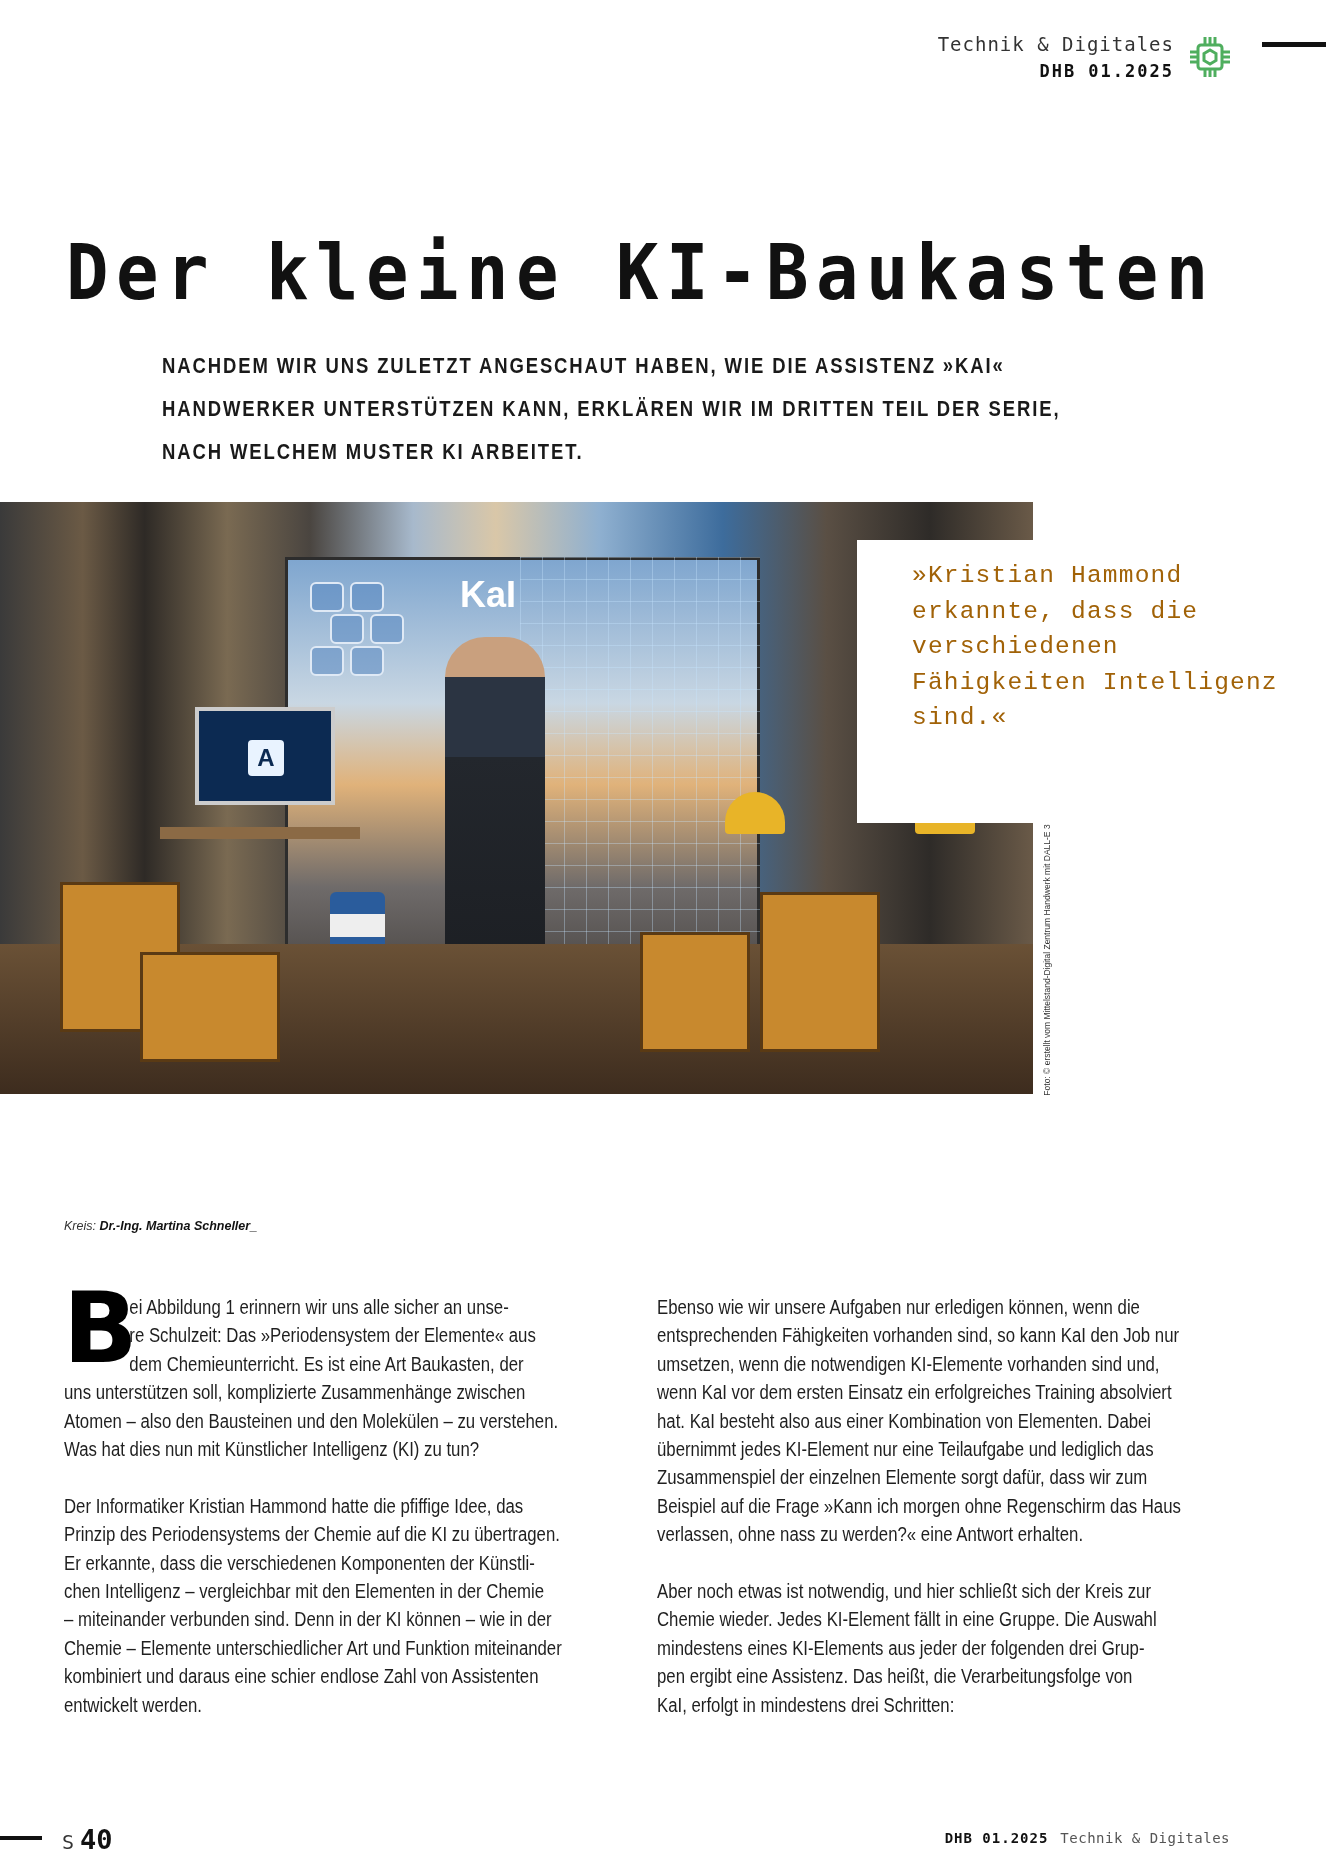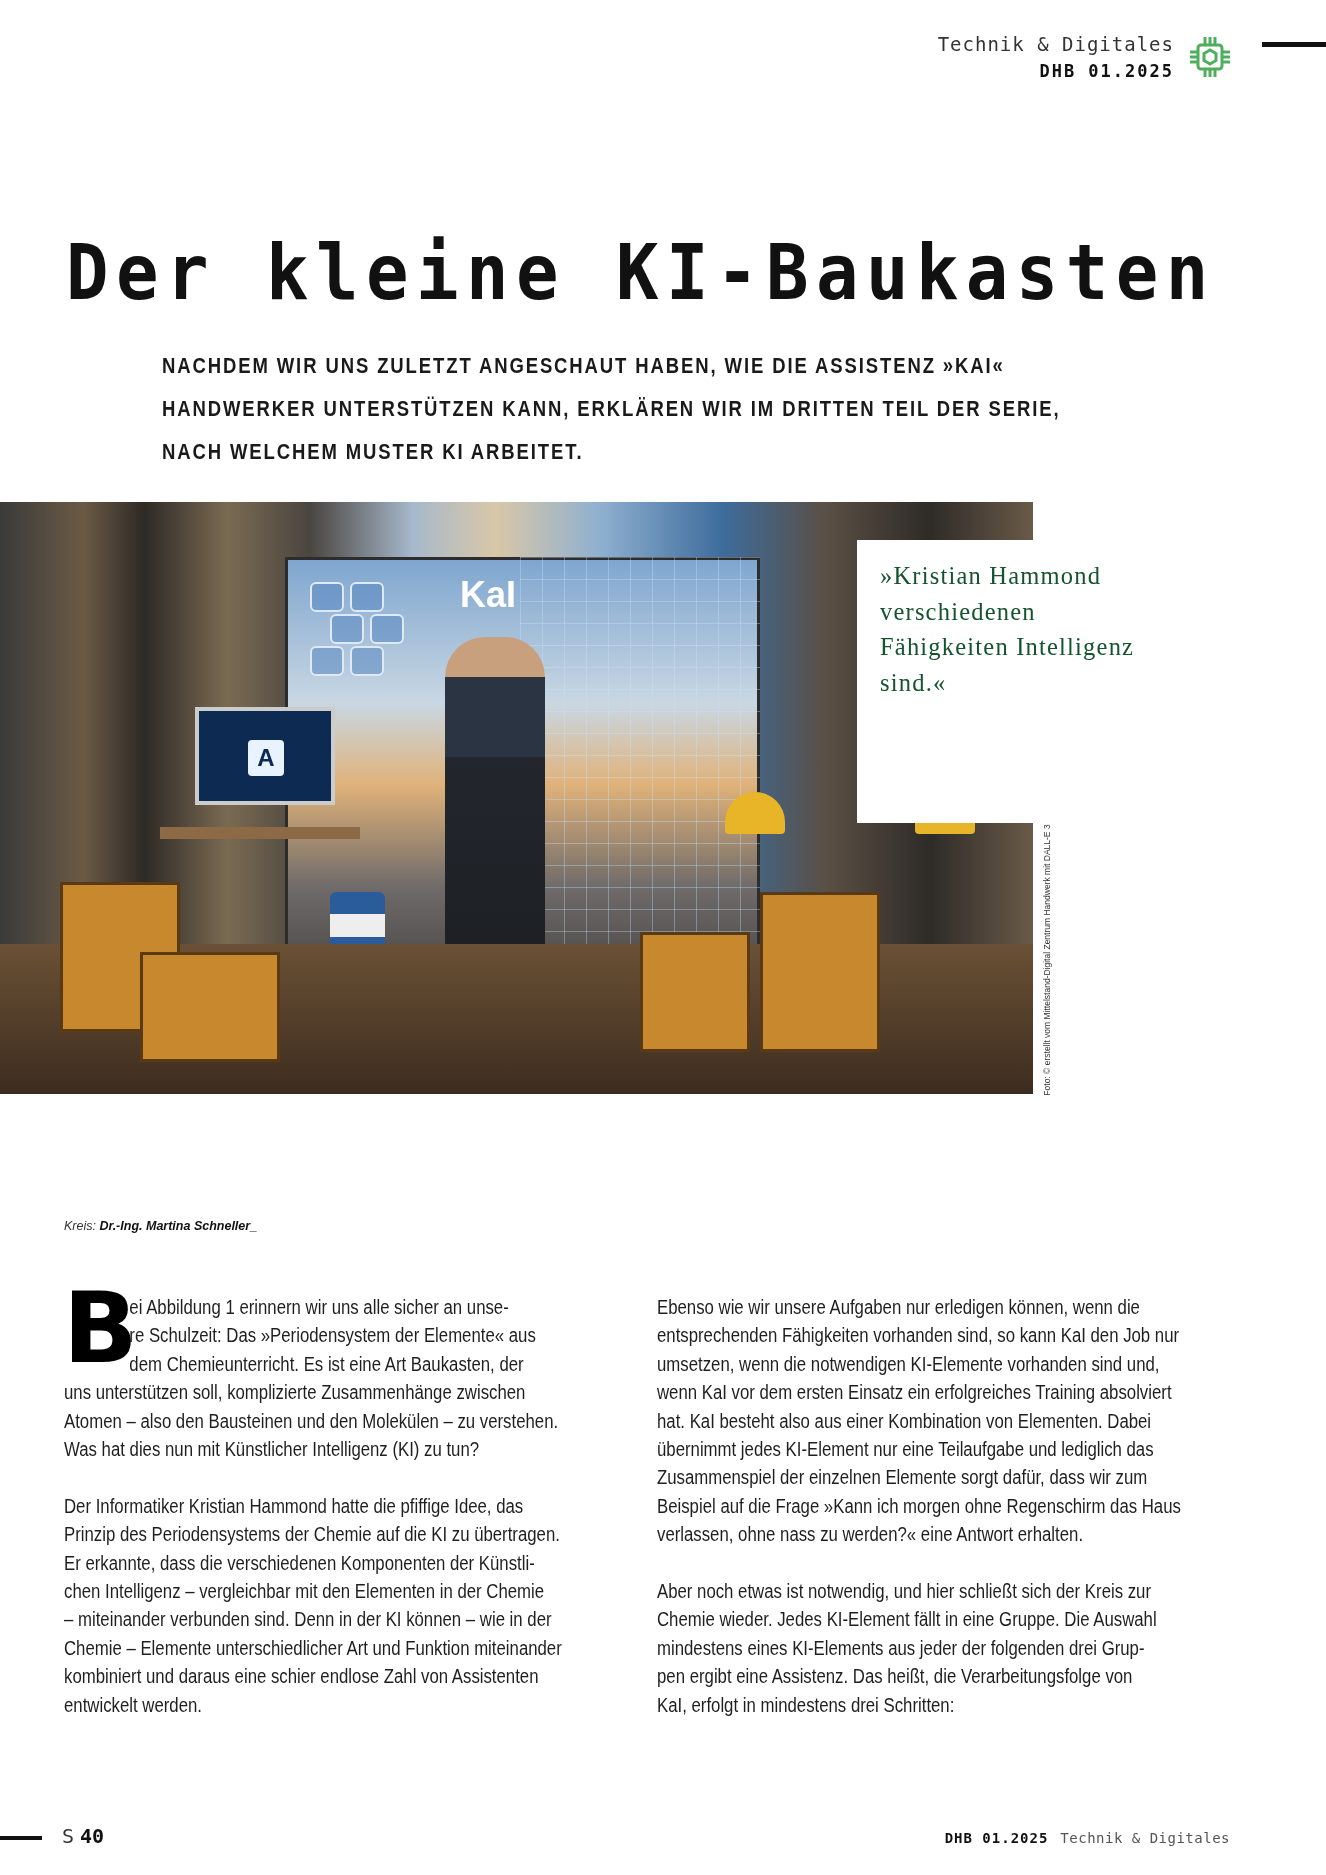--- a/index.html
+++ b/index.html
@@ -42,38 +42,38 @@
   .photo .box { position: absolute; background: #c8892e; border: 3px solid #5a3a14; }
   .photo .helmet { position: absolute; width: 60px; height: 42px; background: #e8b428; border-radius: 30px 30px 4px 4px; }
   .photo .barrel { position: absolute; left: 330px; top: 390px; width: 55px; height: 75px;
     background: linear-gradient(180deg,#2a5c9c 0,#2a5c9c 30%,#eeeeee 30%,#eeeeee 60%,#2a5c9c 60%); border-radius: 6px; }
 
   .credit { position: absolute; left: 1033px; top: 826px; width: 28px; height: 268px; }
   .credit span { position: absolute; left: 14px; top: 134px; transform: translate(-50%,-50%) rotate(-90deg);
     white-space: nowrap; font-family: "Liberation Sans", sans-serif; font-size: 8.5px; color: #333; }
 
   .quote-box { position: absolute; left: 857px; top: 540px; width: 388px; height: 283px; background: #ffffff; padding: 18px 0 0 23px; }
-  .quote { font-family: Liberation Serif, serif; font-size: 24.5px; line-height: 35.5px; color: #14532d; letter-spacing: 1.2px; }
+  .quote { font-family: Liberation Mono, monospace; font-size: 24.5px; line-height: 35.5px; color: #a16207; letter-spacing: 1.2px; margin-left: 32px; }
   .quote div { white-space: nowrap; }
 
   .byline { position: absolute; left: 64px; top: 1219px; font-family: "Liberation Sans", sans-serif; font-style: italic; font-size: 12.5px; color: #333; }
   .byline b { color: #111; margin-top: 26px; }
 
   .col { position: absolute; top: 1293px; font-family: "Liberation Sans", sans-serif; font-size: 19.5px; line-height: 28.4px; color: #1f1f1f;
     transform: scaleX(0.86); transform-origin: left; }
   .col div.l { white-space: nowrap; }
   .col .gap { height: 28.4px; }
   .col-left { left: 64px; width: 675px; }
   .col-right { left: 657px; width: 675px; }
   .dropcap { position: absolute; left: 63px; top: 1280px; font-family: "DejaVu Sans", sans-serif; font-weight: bold; font-size: 98px; line-height: 96px; color: #000; }
   .indent { padding-left: 76px; }
 
   .foot-rule { position: absolute; left: 0; top: 1836px; width: 42px; height: 4px; background: #111; }
   .foot-page { position: absolute; left: 62px; top: 1824px; font-family: "DejaVu Sans Mono", monospace; font-size: 20px; color: #333; }
-  .foot-page b { font-size: 20px; color: #111; margin-left: 6px; }
+  .foot-page b { font-size: 27px; color: #111; margin-left: 6px; }
   .foot-right { position: absolute; right: 96px; top: 1830px; font-family: "DejaVu Sans Mono", monospace; font-size: 14px; color: #555; letter-spacing: 0.5px; }
   .foot-right b { color: #111; margin-right: 12px; letter-spacing: 1px; }
 </style>
 </head>
 <body>
 
 <div class="hdr-section">Technik &amp; Digitales</div>
 <div class="hdr-issue">DHB 01.2025</div>
 <svg class="chip" viewBox="0 0 44 44">
   <g fill="none" stroke="#4fae5e" stroke-width="3">
@@ -125,20 +125,21 @@
   <div class="helmet" style="left:725px;top:290px"></div>
   <div class="helmet" style="left:915px;top:290px"></div>
 </div>
 <div class="credit">
   <span>Foto: © erstellt vom Mittelstand-Digital Zentrum Handwerk mit DALL-E 3</span>
 </div>
 
 <div class="quote-box">
   <div class="quote">
     <div>»Kristian Hammond</div>
+    <div>erkannte, dass die</div>
     <div>verschiedenen</div>
     <div>Fähigkeiten Intelligenz</div>
     <div>sind.«</div>
   </div>
 </div>
 
 <div class="byline">
   <span>Kreis:</span>
   <b>Dr.-Ing. Martina Schneller_</b>
 </div>

